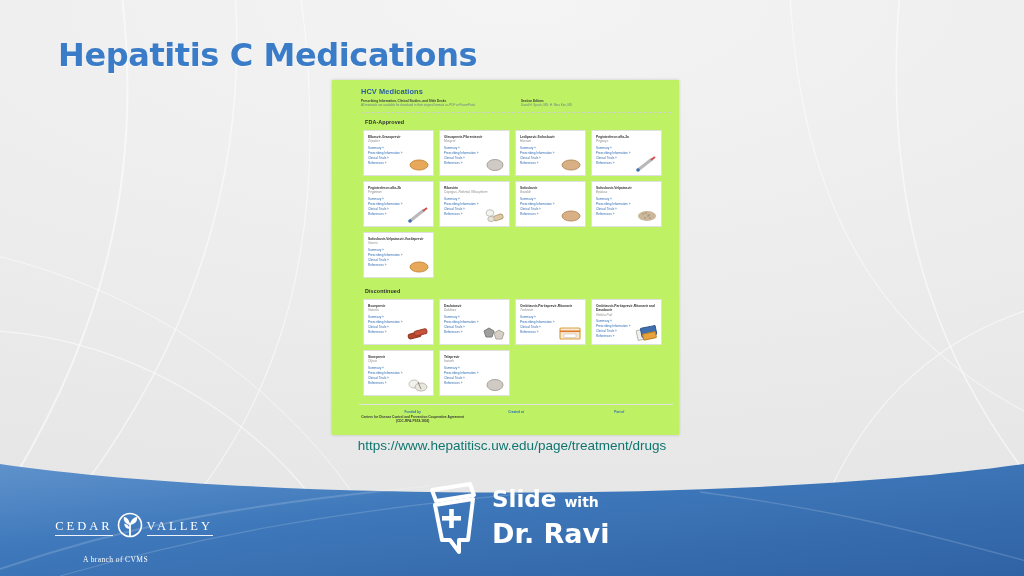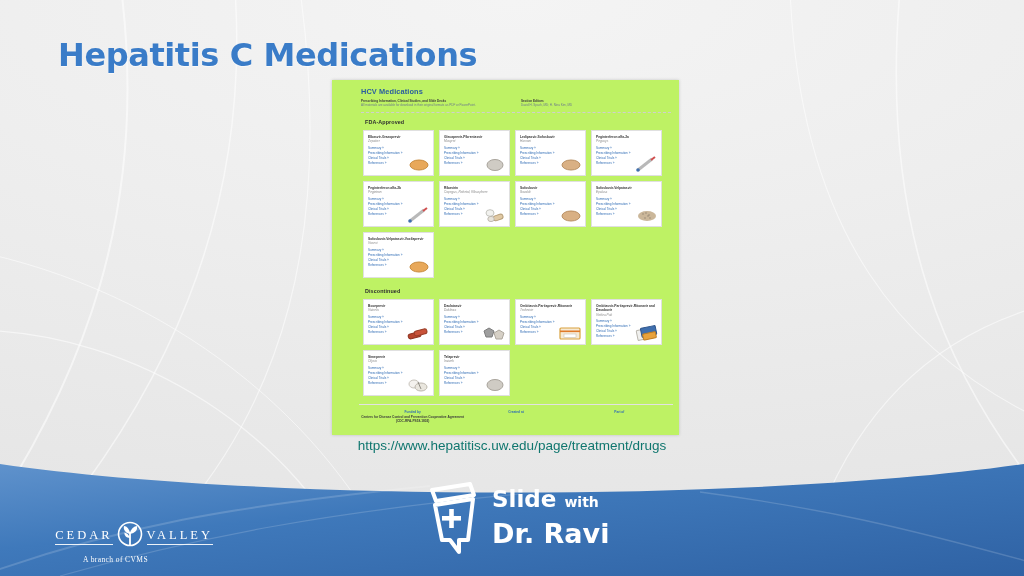--- a/index.html
+++ b/index.html
@@ -73,21 +73,21 @@
   
   #cv-logo{position:absolute;left:18px;bottom:12px;width:195px;color:#fff;text-align:center;}
   .cv-top{display:flex;align-items:center;justify-content:flex-end;gap:0;}
   .cv-word{
     font-family:"Liberation Serif",serif;font-size:12.5px;letter-spacing:3px;
     border-bottom:1px solid rgba(255,255,255,.9);padding-bottom:1px;
   }
   .cv-main{
     font-family:"Liberation Serif",serif;font-size:21px;margin-top:1px;letter-spacing:.2px;
   }
-  .cv-sub{font-family:"Liberation Serif",serif;font-size:7.5px;margin-top:4px;letter-spacing:.4px;}
+  .cv-sub{font-family:"Liberation Serif",serif;font-size:7.5px;margin-top:13px;letter-spacing:.4px;}
   #coffee-logo{position:absolute;left:418px;bottom:18px;display:flex;align-items:center;gap:10px;color:#fff;}
   .cof-text{line-height:1.02;}
   .cof-l1{font-family:"DejaVu Sans","Liberation Sans",sans-serif;font-size:23px;font-weight:bold;}
   .cof-with{font-size:14px;font-weight:bold;}
   .cof-l2{font-family:"DejaVu Sans","Liberation Sans",sans-serif;font-size:27px;font-weight:bold;margin-top:9px;}
 </style>
 </head>
 <body>
 
 <div id="slide">

